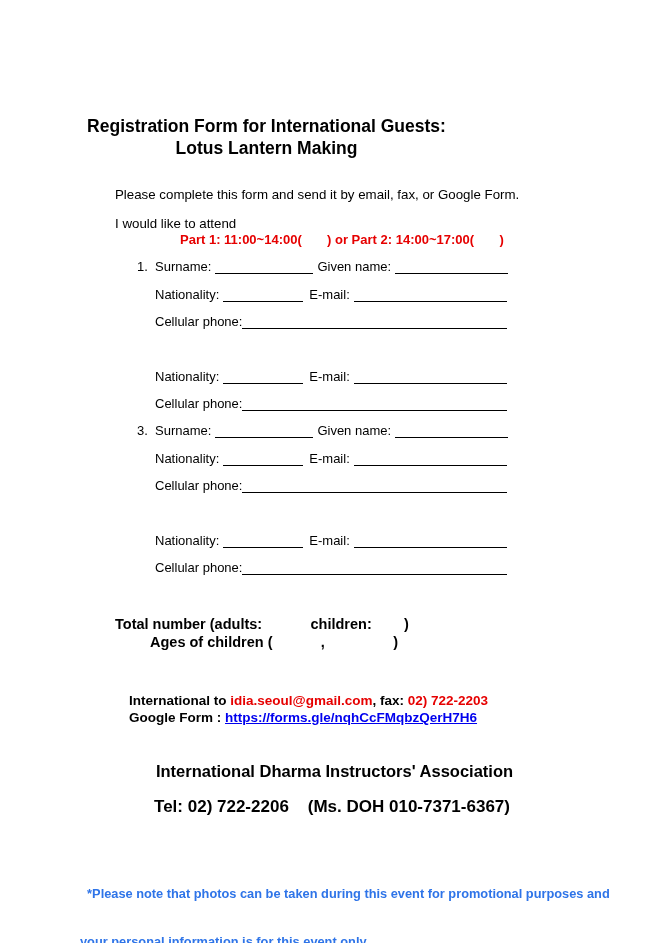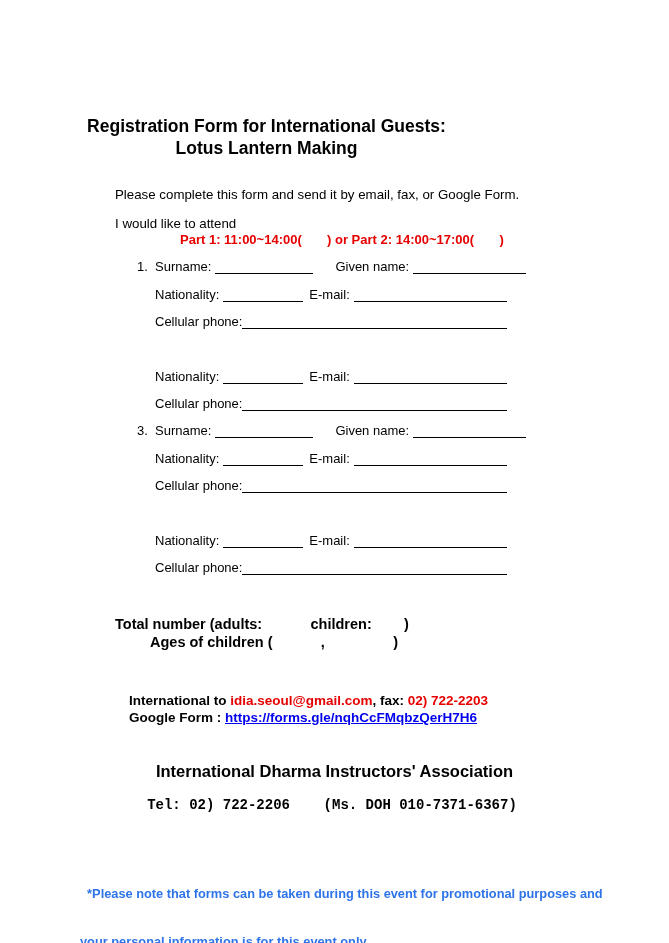--- a/index.html
+++ b/index.html
@@ -21,37 +21,37 @@
   .attend{top:216px;left:115px;font-size:13.3px;}
   .session{
     top:232px;left:180px;
     font-size:13px;font-weight:bold;
     color:#e60000;white-space:pre;
   }
   .row{position:absolute;font-size:13px;white-space:nowrap;}
   .num{display:inline-block;width:18px;}
   .u{display:inline-block;border-bottom:1px solid #000;height:12px;vertical-align:-3px;}
   .u-surname{width:98px;margin-left:4px;}
-  .lbl-given{margin-left:22px;}
+  .lbl-given{margin-left:4px;}
   .u-given{width:113px;margin-left:4px;}
   .u-nat{width:80px;margin-left:4px;}
   .lbl-email{margin-left:6px;}
   .u-email{width:153px;margin-left:4px;}
   .u-cell{width:265px;}
   .totals{font-size:14.5px;font-weight:bold;white-space:pre;}
   .reg{font-size:13.5px;font-weight:bold;white-space:pre;}
   .red{color:#e60000;}
   .reg a{color:#0000ee;text-decoration:underline;font-weight:bold;}
   .assoc{
     top:762px;left:0;width:669px;text-align:center;
     font-size:16.5px;font-weight:bold;
   }
   .tel{
     top:797px;left:0;width:664px;text-align:center;
-    font-size:14px;font-weight:bold;white-space:pre;font-family:Liberation Mono, monospace;
+    font-size:17px;font-weight:bold;white-space:pre;
   }
   .note{
     font-size:12.8px;font-weight:bold;
     color:#2e74e8;white-space:pre;line-height:16px;
   }
 </style>
 </head>
 <body>
 
 <div class="page">
@@ -108,17 +108,17 @@
     <span>International to </span><span class="red">idia.seoul@gmail.com</span><span>, fax: </span><span class="red">02) 722-2203</span>
   </div>
   <div class="abs reg" style="top:695px;left:114px;">
     <span>Google Form : </span><a href="#">https://forms.gle/nqhCcFMqbzQerH7H6</a>
   </div>
 
   <div class="abs assoc">International Dharma Instructors' Association</div>
   <div class="abs tel">Tel: 02) 722-2206    (Ms. DOH 010-7371-6367)</div>
 
   <div class="abs note" style="top:854px;left:80px;">
-    <div>  *Please note that forms can be taken during this event for promotional purposes and</div>
+    <div>  *Please note that photos can be taken during this event for promotional purposes and</div>
     <div>your personal information is for this event only.</div>
   </div>
 
 </div>
 
 </body></html>

